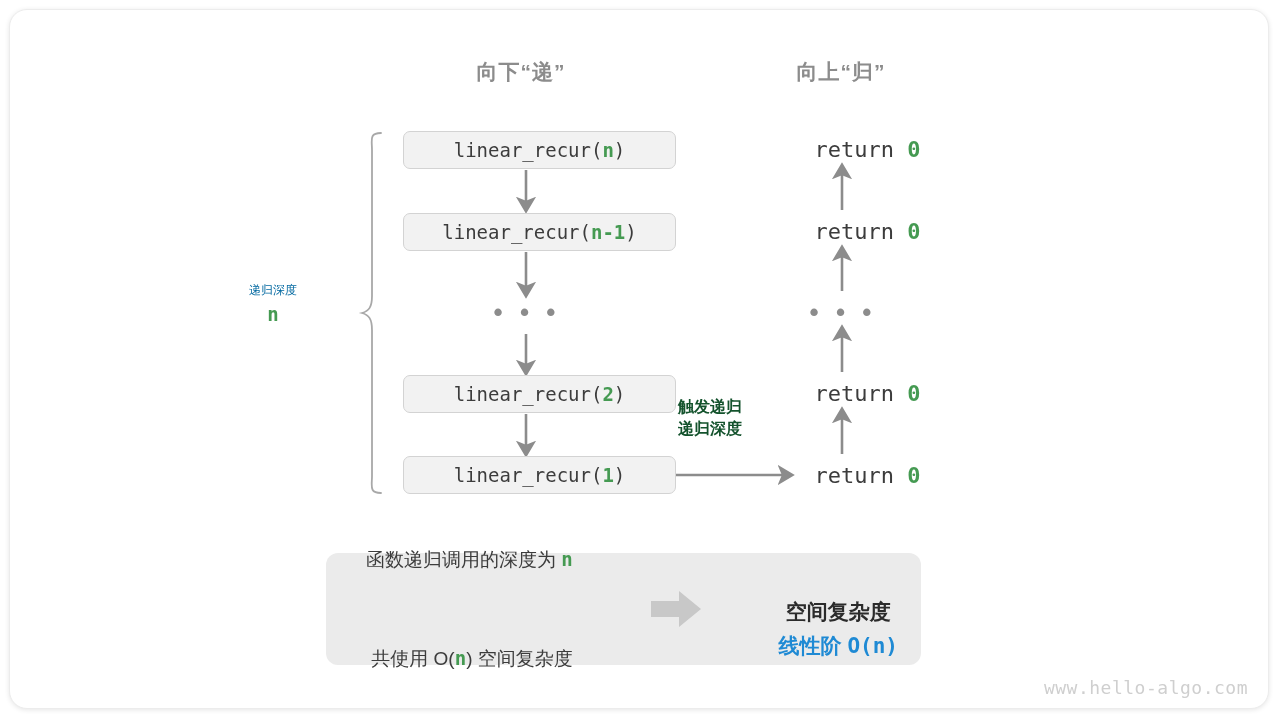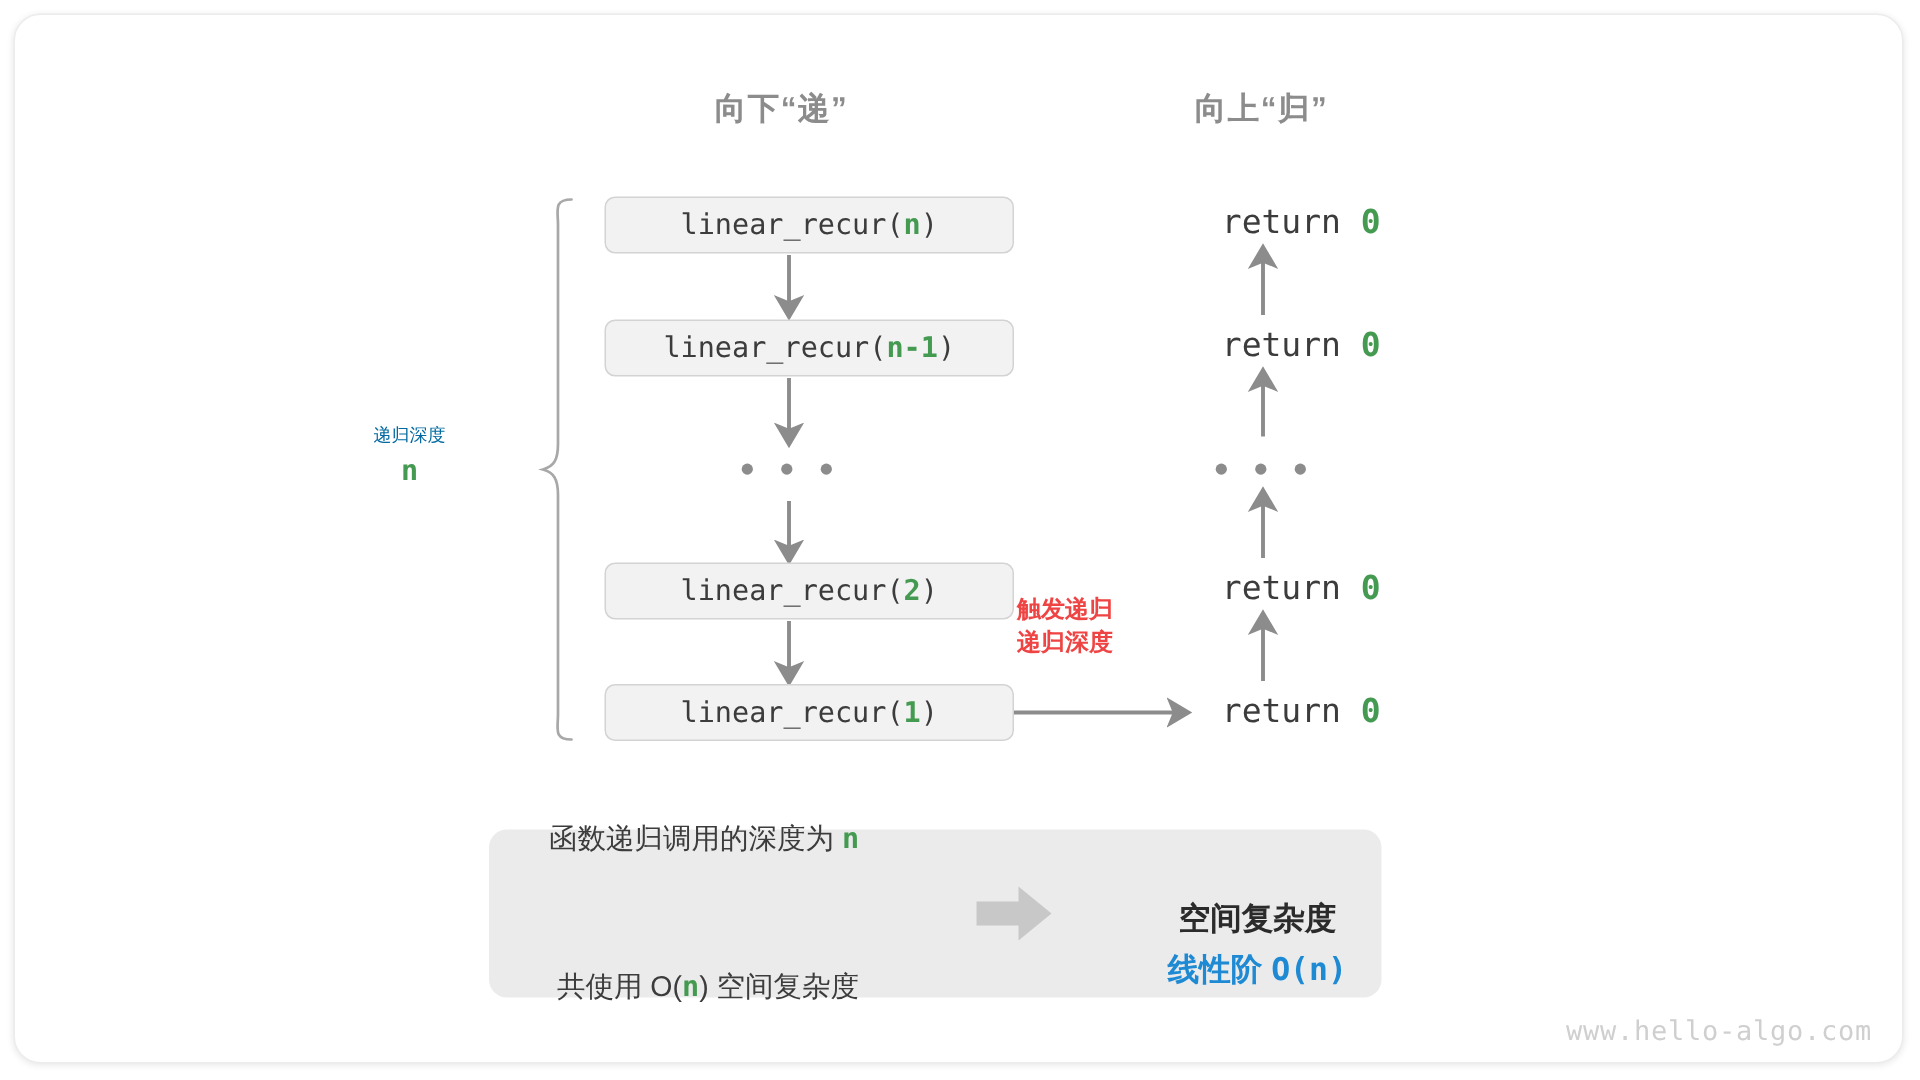--- a/index.html
+++ b/index.html
@@ -113,21 +113,21 @@
 
   
   #trigger-note {
     position: absolute;
     left: 710px;
     top: 396px;
     transform: translateX(-50%);
     text-align: center;
     font-size: 16px;
     font-weight: bold;
-    color: #ef4444;
+    color: #14532d;
     line-height: 1.35;
     white-space: nowrap;
   }
 
   
   #depth-note {
     position: absolute;
     left: 273px;
     top: 281px;
     transform: translateX(-50%);

